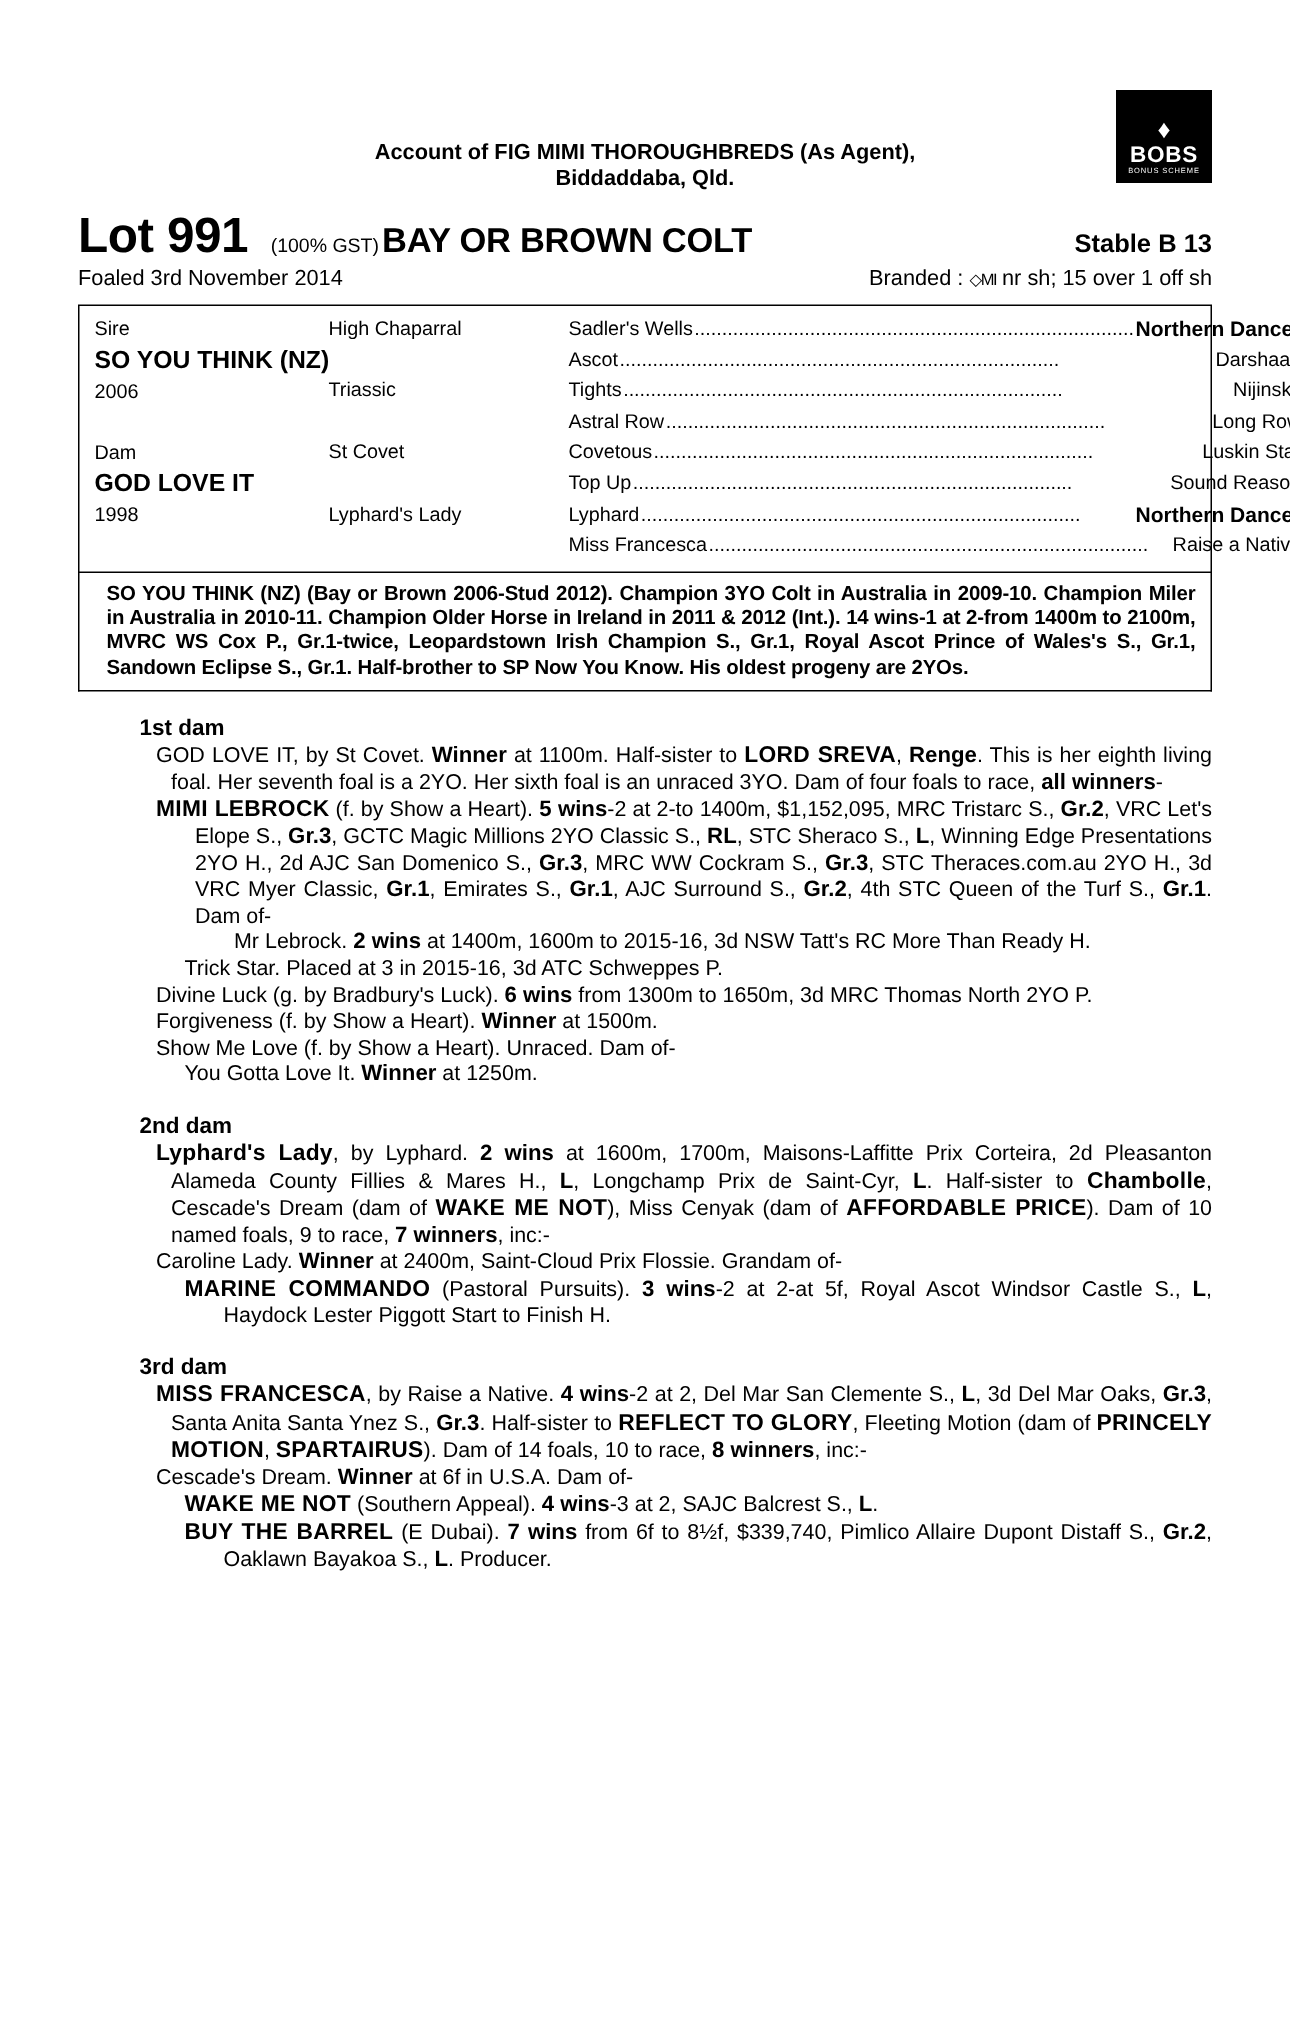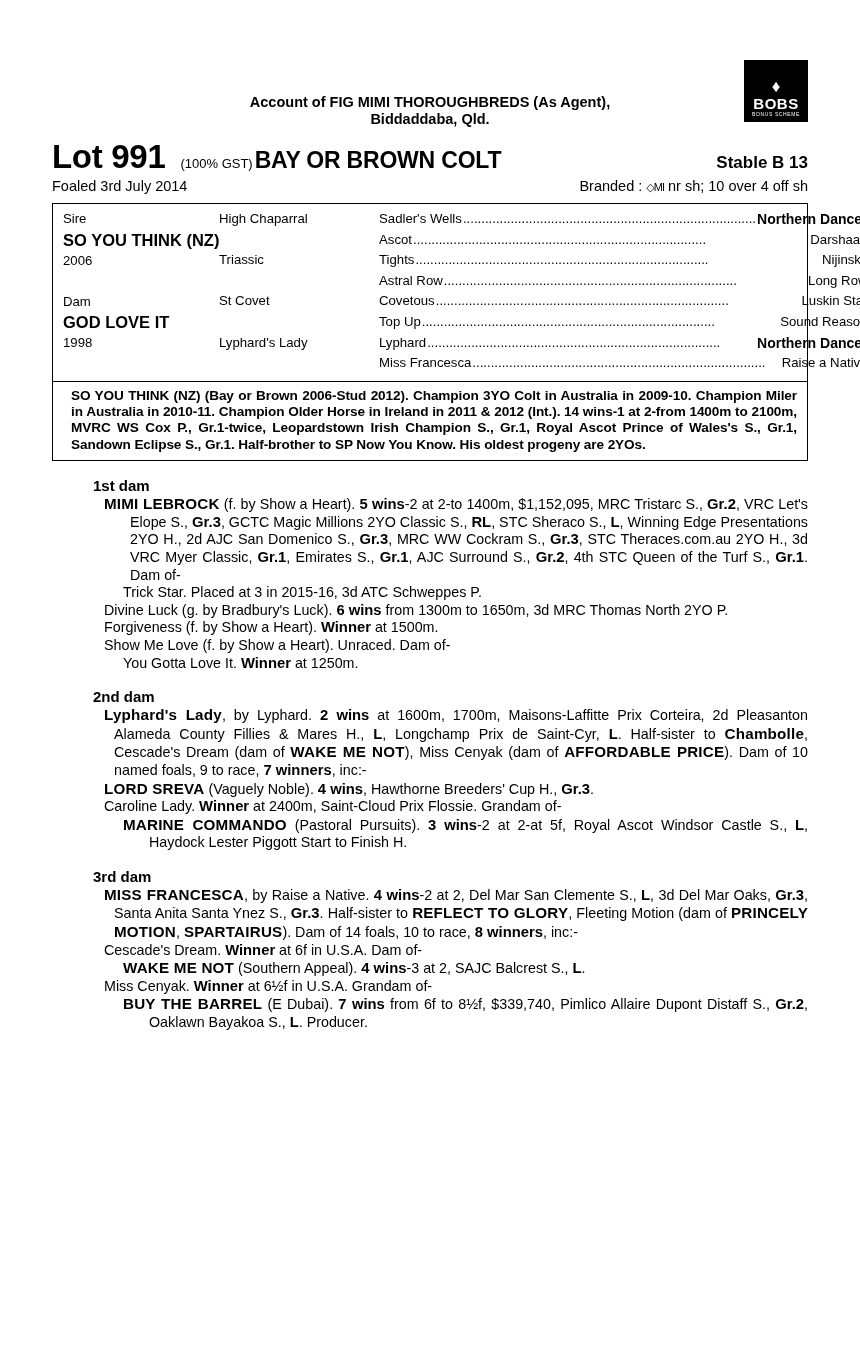--- a/index.html
+++ b/index.html
@@ -182,25 +182,25 @@
   </div>
 
   <div class="lot-row">
     <span class="lot-no">Lot 991</span>
     <span class="gst">(100% GST)</span>
     <span class="colt-title">BAY OR BROWN COLT</span>
     <span class="stable">Stable B 13</span>
   </div>
 
   <div class="foaled-row">
-    <span>Foaled 3rd July 2014</span>
+    <span>Foaled 3rd November 2014</span>
     <span>
       <span>Branded :</span>
       <span class="brand-glyph">◇MI</span>
-      <span>nr sh; 10 over 4 off sh</span>
+      <span>nr sh; 15 over 1 off sh</span>
     </span>
   </div>
 
   <div class="ped">
     <div class="c1">
       <div class="cell">Sire</div>
       <div class="cell big">SO YOU THINK (NZ)</div>
       <div class="cell">2006</div>
       <div class="cell">&nbsp;</div>
       <div class="cell">Dam</div>
@@ -260,37 +260,37 @@
           <span class="rval">Raise a Native</span>
         </div>
       </div>
   </div>
 
   <div class="blurb">SO YOU THINK (NZ) (Bay or Brown 2006-Stud 2012). Champion 3YO Colt in Australia in 2009-10. Champion Miler in Australia in 2010-11. Champion Older Horse in Ireland in 2011 &amp; 2012 (Int.). 14 wins-1 at 2-from 1400m to 2100m, MVRC WS Cox P., Gr.1-twice, Leopardstown Irish Champion S., Gr.1, Royal Ascot Prince of Wales's S., Gr.1, Sandown Eclipse S., Gr.1. Half-brother to SP Now You Know. His oldest progeny are 2YOs.</div>
 
   <div id="dams">
       <div class="section">
         <div class="damhead">1st dam</div>
+        <p class="p i0">GOD LOVE IT, by St Covet. <b class="bd">Winner</b> at 1100m. Half-sister to <b class="caps">LORD SREVA</b>, <b class="bd">Renge</b>. This is her eighth living foal. Her seventh foal is a 2YO. Her sixth foal is an unraced 3YO. Dam of four foals to race, <b class="bd">all winners</b>-</p>
         <p class="p hang1"><b class="caps">MIMI LEBROCK</b> (f. by Show a Heart). <b class="bd">5 wins</b>-2 at 2-to 1400m, $1,152,095, MRC Tristarc S., <b class="bd">Gr.2</b>, VRC Let's Elope S., <b class="bd">Gr.3</b>, GCTC Magic Millions 2YO Classic S., <b class="bd">RL</b>, STC Sheraco S., <b class="bd">L</b>, Winning Edge Presentations 2YO H., 2d AJC San Domenico S., <b class="bd">Gr.3</b>, MRC WW Cockram S., <b class="bd">Gr.3</b>, STC Theraces.com.au 2YO H., 3d VRC Myer Classic, <b class="bd">Gr.1</b>, Emirates S., <b class="bd">Gr.1</b>, AJC Surround S., <b class="bd">Gr.2</b>, 4th STC Queen of the Turf S., <b class="bd">Gr.1</b>. Dam of-</p>
+        <p class="p hang3">Mr Lebrock. <b class="bd">2 wins</b> at 1400m, 1600m to 2015-16, 3d NSW Tatt's RC More Than Ready H.</p>
         <p class="p hang2">Trick Star. Placed at 3 in 2015-16, 3d ATC Schweppes P.</p>
         <p class="p hang1">Divine Luck (g. by Bradbury's Luck). <b class="bd">6 wins</b> from 1300m to 1650m, 3d MRC Thomas North 2YO P.</p>
         <p class="p hang1">Forgiveness (f. by Show a Heart). <b class="bd">Winner</b> at 1500m.</p>
         <p class="p hang1">Show Me Love (f. by Show a Heart). Unraced. Dam of-</p>
         <p class="p hang2">You Gotta Love It. <b class="bd">Winner</b> at 1250m.</p>
       </div>
       <div class="section">
         <div class="damhead">2nd dam</div>
         <p class="p i0"><b class="caps">Lyphard's Lady</b>, by Lyphard. <b class="bd">2 wins</b> at 1600m, 1700m, Maisons-Laffitte Prix Corteira, 2d Pleasanton Alameda County Fillies &amp; Mares H., <b class="bd">L</b>, Longchamp Prix de Saint-Cyr, <b class="bd">L</b>. Half-sister to <b class="caps">Chambolle</b>, Cescade's Dream (dam of <b class="caps">WAKE ME NOT</b>), Miss Cenyak (dam of <b class="caps">AFFORDABLE PRICE</b>). Dam of 10 named foals, 9 to race, <b class="bd">7 winners</b>, inc:-</p>
-        <p class="p hang1"><b class="caps">LORD SREVA</b> (Vaguely Noble). <b class="bd">4 wins</b>, Hawthorne Breeders' Cup H., <b class="bd">Gr.3</b>.</p>
         <p class="p hang1">Caroline Lady. <b class="bd">Winner</b> at 2400m, Saint-Cloud Prix Flossie. Grandam of-</p>
         <p class="p hang2"><b class="caps">MARINE COMMANDO</b> (Pastoral Pursuits). <b class="bd">3 wins</b>-2 at 2-at 5f, Royal Ascot Windsor Castle S., <b class="bd">L</b>, Haydock Lester Piggott Start to Finish H.</p>
       </div>
       <div class="section">
         <div class="damhead">3rd dam</div>
         <p class="p i0"><b class="caps">MISS FRANCESCA</b>, by Raise a Native. <b class="bd">4 wins</b>-2 at 2, Del Mar San Clemente S., <b class="bd">L</b>, 3d Del Mar Oaks, <b class="bd">Gr.3</b>, Santa Anita Santa Ynez S., <b class="bd">Gr.3</b>. Half-sister to <b class="caps">REFLECT TO GLORY</b>, Fleeting Motion (dam of <b class="caps">PRINCELY MOTION</b>, <b class="caps">SPARTAIRUS</b>). Dam of 14 foals, 10 to race, <b class="bd">8 winners</b>, inc:-</p>
         <p class="p hang1">Cescade's Dream. <b class="bd">Winner</b> at 6f in U.S.A. Dam of-</p>
         <p class="p hang2"><b class="caps">WAKE ME NOT</b> (Southern Appeal). <b class="bd">4 wins</b>-3 at 2, SAJC Balcrest S., <b class="bd">L</b>.</p>
-        <p class="p hang1">Miss Cenyak. <b class="bd">Winner</b> at 6½f in U.S.A. Grandam of-</p>
         <p class="p hang2"><b class="caps">BUY THE BARREL</b> (E Dubai). <b class="bd">7 wins</b> from 6f to 8½f, $339,740, Pimlico Allaire Dupont Distaff S., <b class="bd">Gr.2</b>, Oaklawn Bayakoa S., <b class="bd">L</b>. Producer.</p>
       </div>
     </div>
 
 </div>
 
 </body></html>

